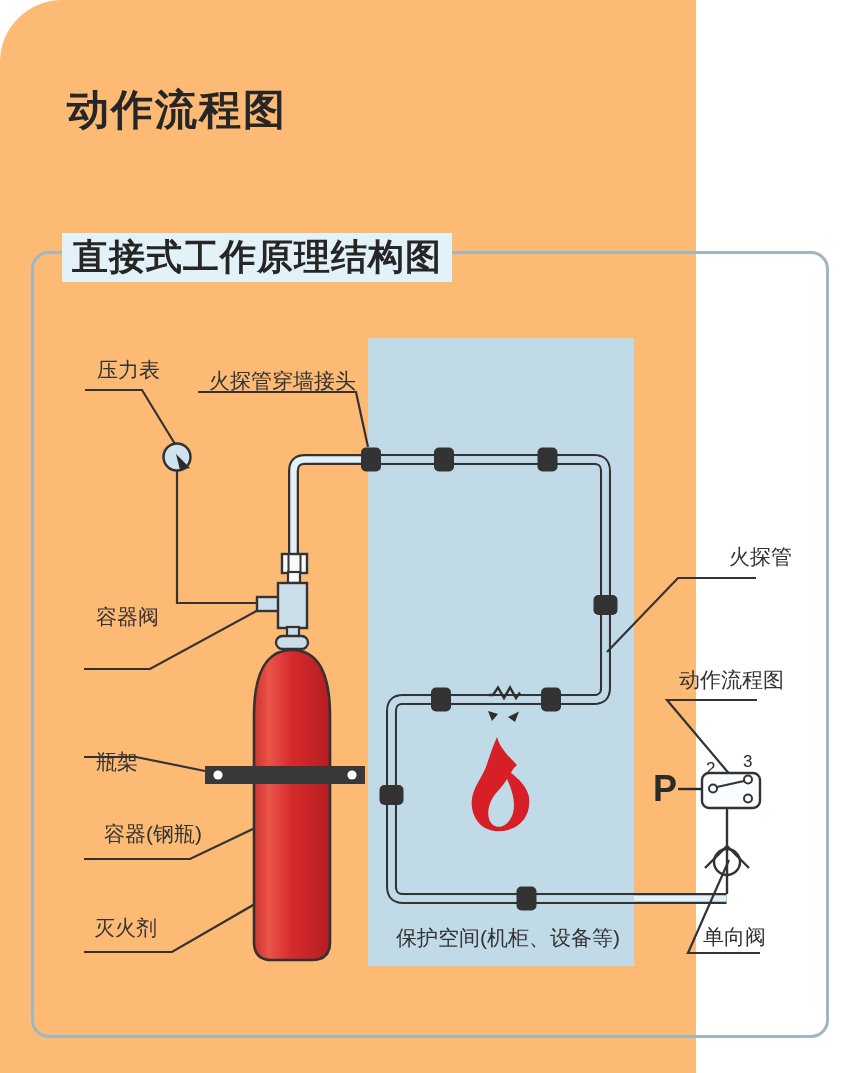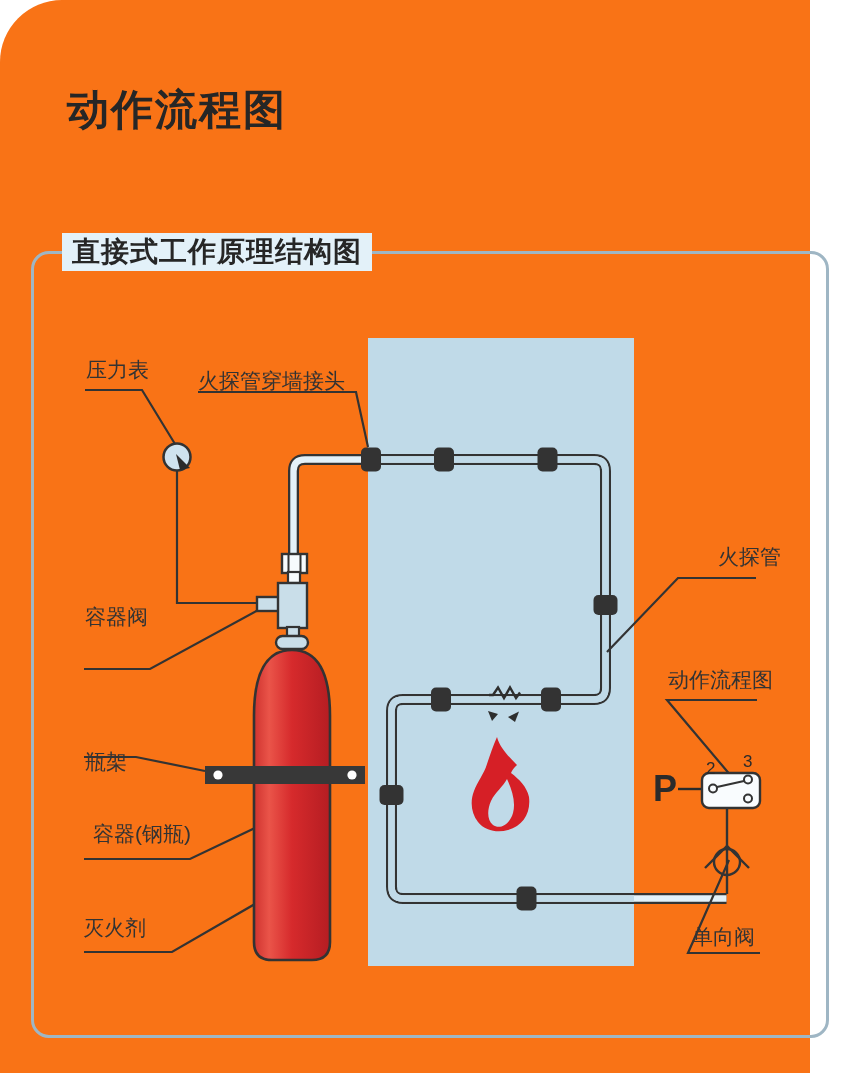--- a/index.html
+++ b/index.html
@@ -1,26 +1,26 @@
 <!DOCTYPE html>
 <html><head>
 <meta charset="utf-8">
 <style>
   html,body{margin:0;padding:0;background:#ffffff;width:850px;height:1073px;overflow:hidden;
     font-family:"Liberation Sans","DejaVu Sans",sans-serif;}
-  .page{position:absolute;left:0;top:0;width:810px;height:1073px;background:#f97316;
+  .page{position:absolute;left:0;top:0;width:696px;height:1073px;background:#fdba74;
     border-top-left-radius:62px;}
   .heading{position:absolute;left:67px;top:82px;font-size:42px;font-weight:800;color:#262626;
     letter-spacing:2px;}
   .panel{position:absolute;left:31px;top:251px;width:792px;height:781px;
     border:3px solid #9fb6c4;border-radius:18px;}
   .legend{position:absolute;left:62px;top:233px;padding:0 10px;background:#e3f1f9;
-    font-size:28px;font-weight:800;color:#262626;letter-spacing:1px;z-index:3;}
+    font-size:36px;font-weight:800;color:#262626;letter-spacing:1px;z-index:3;}
   .diagram-svg{position:absolute;left:0;top:0;z-index:2;}
-  .lbl{position:absolute;z-index:4;font-size:21px;color:#333;line-height:1.15;white-space:nowrap;}
+  .lbl{position:absolute;z-index:4;font-size:21px;color:#333;line-height:1.15;white-space:nowrap;margin-left:11px;}
   .lbl-small{position:absolute;z-index:4;font-size:17px;color:#2b2b2b;line-height:1;white-space:nowrap;}
   .lbl-p{position:absolute;z-index:4;font-size:36px;font-weight:800;color:#2b2b2b;line-height:1;}
 </style>
 </head>
 <body>
 
 <div class="page">
 
   <div class="heading">动作流程图</div>
 
@@ -135,18 +135,19 @@
 
   <div class="lbl" style="left:86px;top:358px">压力表</div>
   <div class="lbl" style="left:198px;top:369px">火探管穿墙接头</div>
   <div class="lbl" style="left:85px;top:605px">容器阀</div>
   <div class="lbl" style="left:85px;top:750px">瓶架</div>
   <div class="lbl" style="left:93px;top:822px">容器(钢瓶)</div>
   <div class="lbl" style="left:83px;top:916px">灭火剂</div>
   <div class="lbl" style="left:718px;top:545px">火探管</div>
   <div class="lbl" style="left:668px;top:668px">动作流程图</div>
   <div class="lbl" style="left:692px;top:925px">单向阀</div>
+  <div class="lbl" style="left:385px;top:926px">保护空间(机柜、设备等)</div>
 
   <div class="lbl-p" style="left:653px;top:771px">P</div>
   <div class="lbl-small" style="left:706px;top:760px">2</div>
   <div class="lbl-small" style="left:743px;top:753px">3</div>
 
 </div>
 
 </body></html>

